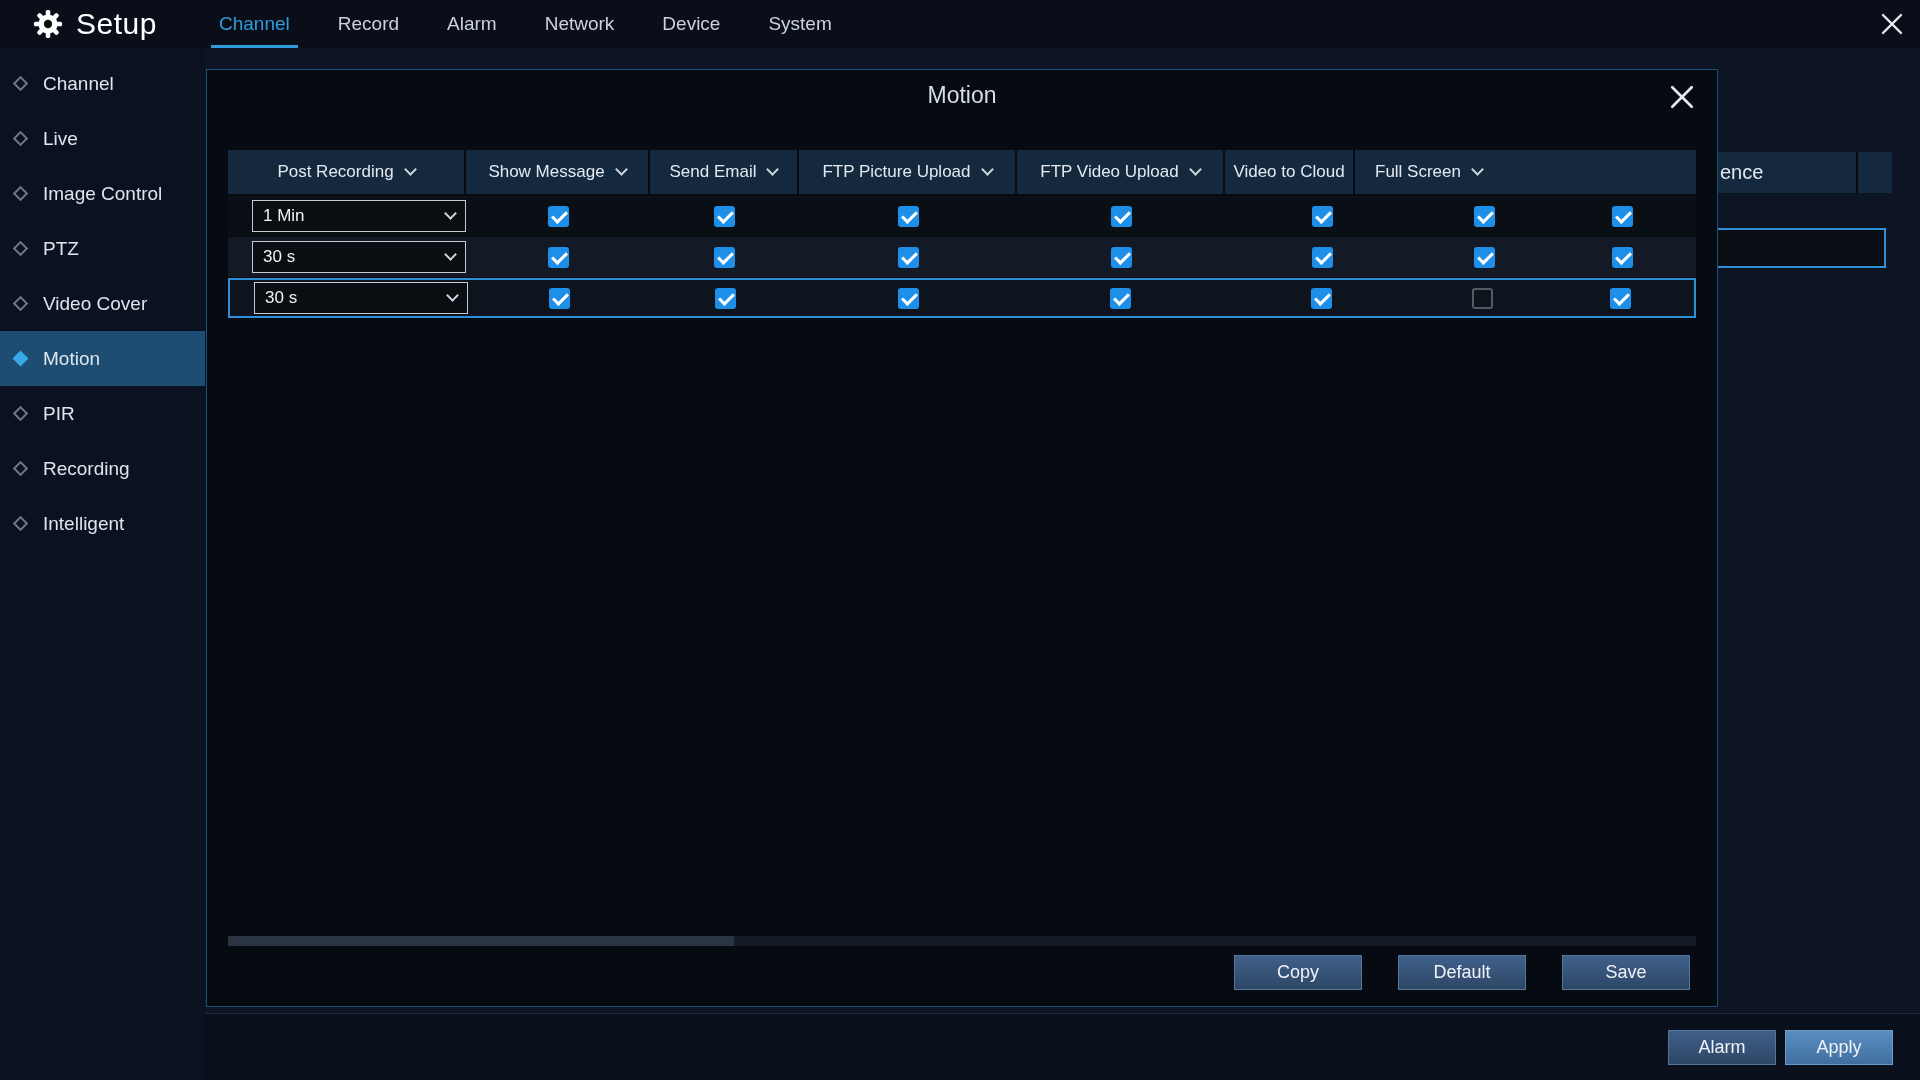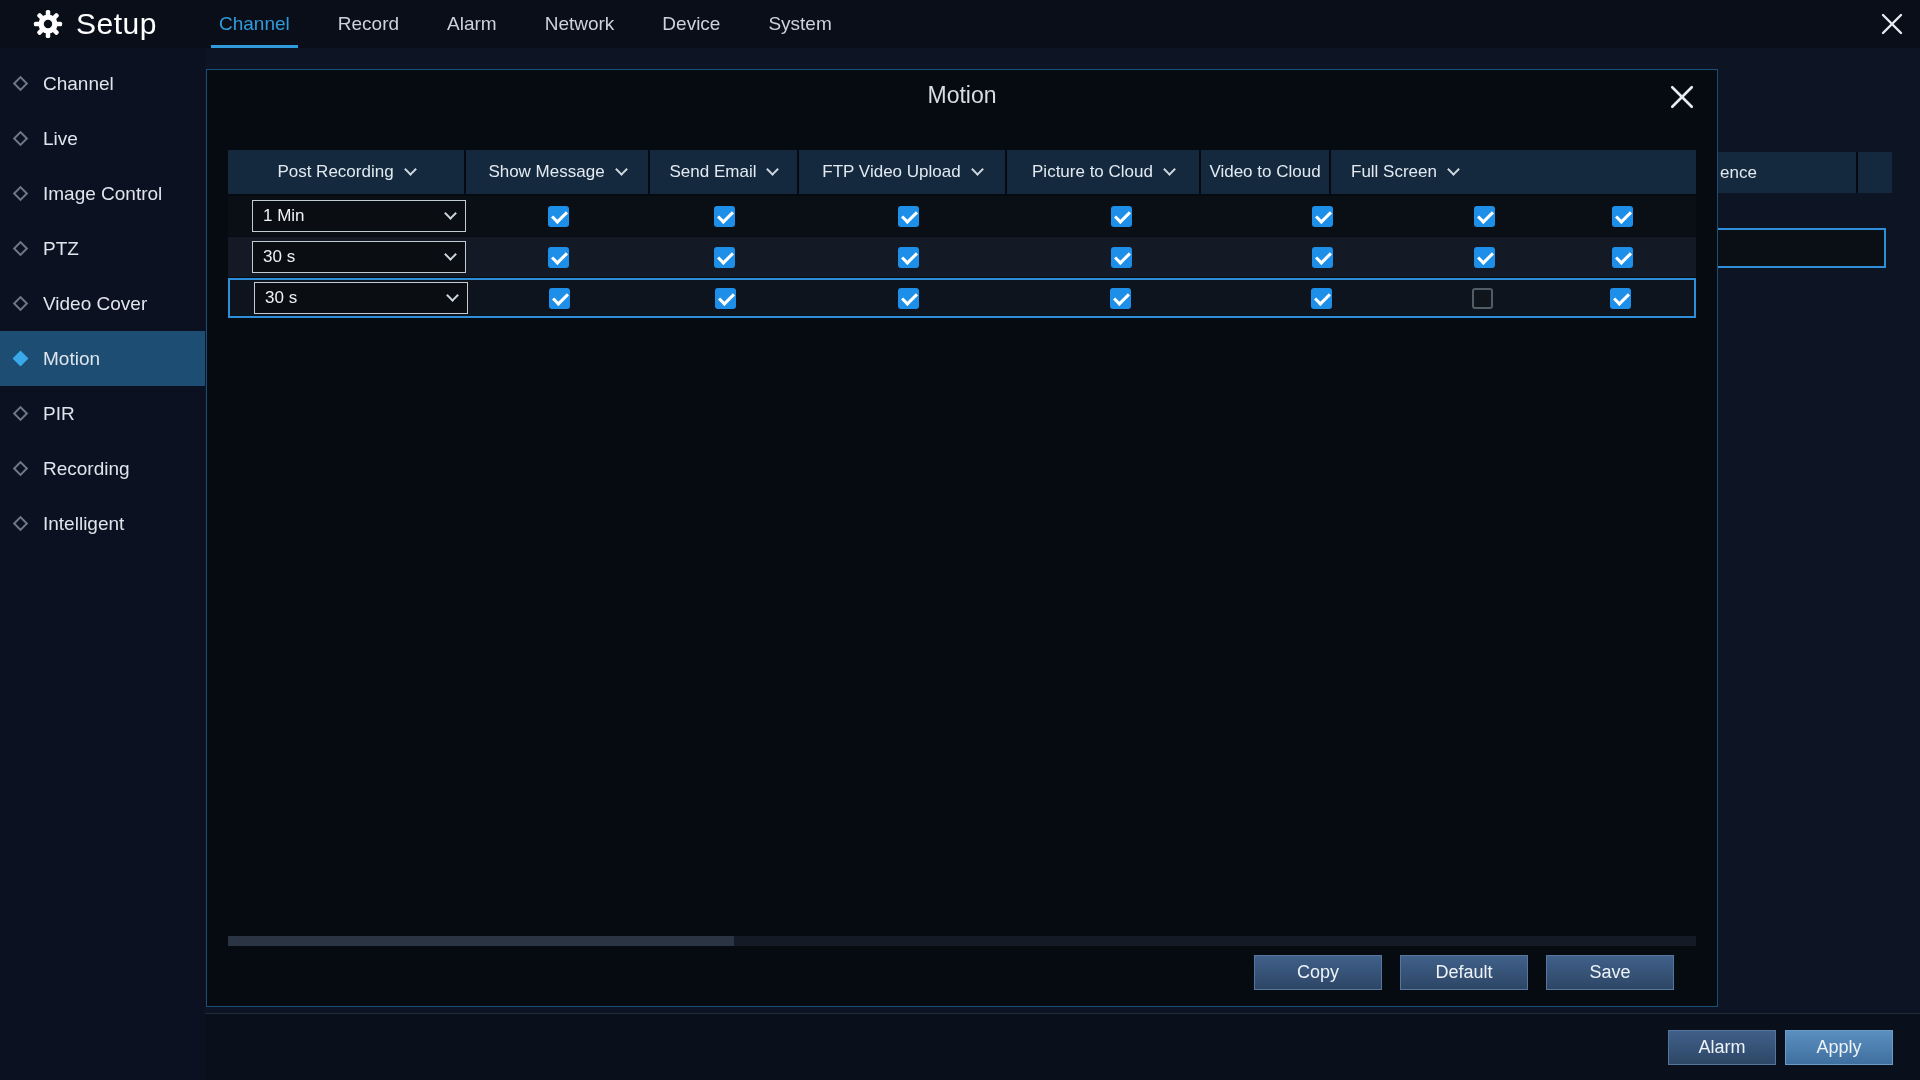--- a/index.html
+++ b/index.html
@@ -26,21 +26,21 @@
              padding-top:8px; z-index:4; }
   .side-item { height:55px; display:flex; align-items:center; gap:17px; padding-left:15px;
                color:#dfe5ec; font-size:19px; cursor:pointer; }
   .side-item.active { background:#1d4d72; }
   .side-icon { width:11px; height:11px; border:2px solid #6d7887; transform:rotate(45deg);
                flex:0 0 auto; }
   .side-item.active .side-icon { border-color:#39a9ea; background:#39a9ea; }
 
   
   .bg-col-header { position:absolute; left:1718px; top:152px; width:174px; height:41px;
-                   background:#15293e; color:#e2e9f0; font-size:17px; display:flex;
+                   background:#15293e; color:#e2e9f0; font-size:20px; display:flex;
                    align-items:center; padding-left:2px; z-index:3; }
   .bg-col-divider { position:absolute; right:34px; top:0; bottom:0; width:2px; background:#070b11; }
   .bg-input-fragment { position:absolute; left:1716px; top:228px; width:170px; height:40px;
                        border:2px solid #2f8ed8; border-left:none; background:#0a0f16; z-index:3; }
 
   
   .bottom-strip { position:absolute; left:205px; top:1013px; right:0; bottom:0;
                   background:#0a101b; border-top:1px solid #202a3b; z-index:3; }
   .bottom-buttons { position:absolute; right:27px; top:1030px; display:flex; gap:9px; z-index:4; }
 
@@ -83,21 +83,21 @@
   .checkbox.checked { background:#1e8fe9; }
   .checkbox.checked::after { content:""; position:absolute; left:7px; top:2px; width:6px;
           height:12px; border:solid #ffffff; border-width:0 3px 3px 0; transform:rotate(45deg); }
   .checkbox.unchecked { background:#10151b; border:2px solid #525c66; }
 
   .hscroll { position:absolute; left:21px; top:866px; width:1468px; height:10px;
              background:#141b27; cursor:pointer; }
   .hscroll .thumb { position:absolute; left:0; top:0; height:100%; width:506px;
                     background:#2a3443; cursor:grab; }
 
-  .modal-buttons { position:absolute; top:885px; right:43px; display:flex; gap:18px; }
+  .modal-buttons { position:absolute; top:885px; right:27px; display:flex; gap:36px; }
   .modal-buttons .btn { width:128px; }
 
   svg.xline line { stroke:#e7ecf1; stroke-width:2.4; stroke-linecap:round; }
 </style>
 </head>
 <body>
 
 <div id="stage">
 
   <div class="topbar">
@@ -199,26 +199,26 @@
             <span class="chev"></span>
           </div>
           <div class="hcell c1">
             <span class="hlabel">Show Message</span>
             <span class="chev"></span>
           </div>
           <div class="hcell c2">
             <span class="hlabel">Send Email</span>
             <span class="chev"></span>
           </div>
+          <div class="hcell c3">
+            <span class="hlabel">FTP Picture Upload</span>
+            <span class="chev"></span>
+          </div>
           <div class="hcell c4">
             <span class="hlabel">FTP Video Upload</span>
-            <span class="chev"></span>
-          </div>
-          <div class="hcell c5">
-            <span class="hlabel">Picture to Cloud</span>
             <span class="chev"></span>
           </div>
           <div class="hcell c6">
             <span class="hlabel">Video to Cloud</span>
           </div>
           <div class="hcell c7">
             <span class="hlabel">Full Screen</span>
             <span class="chev"></span>
           </div>
         </div>

